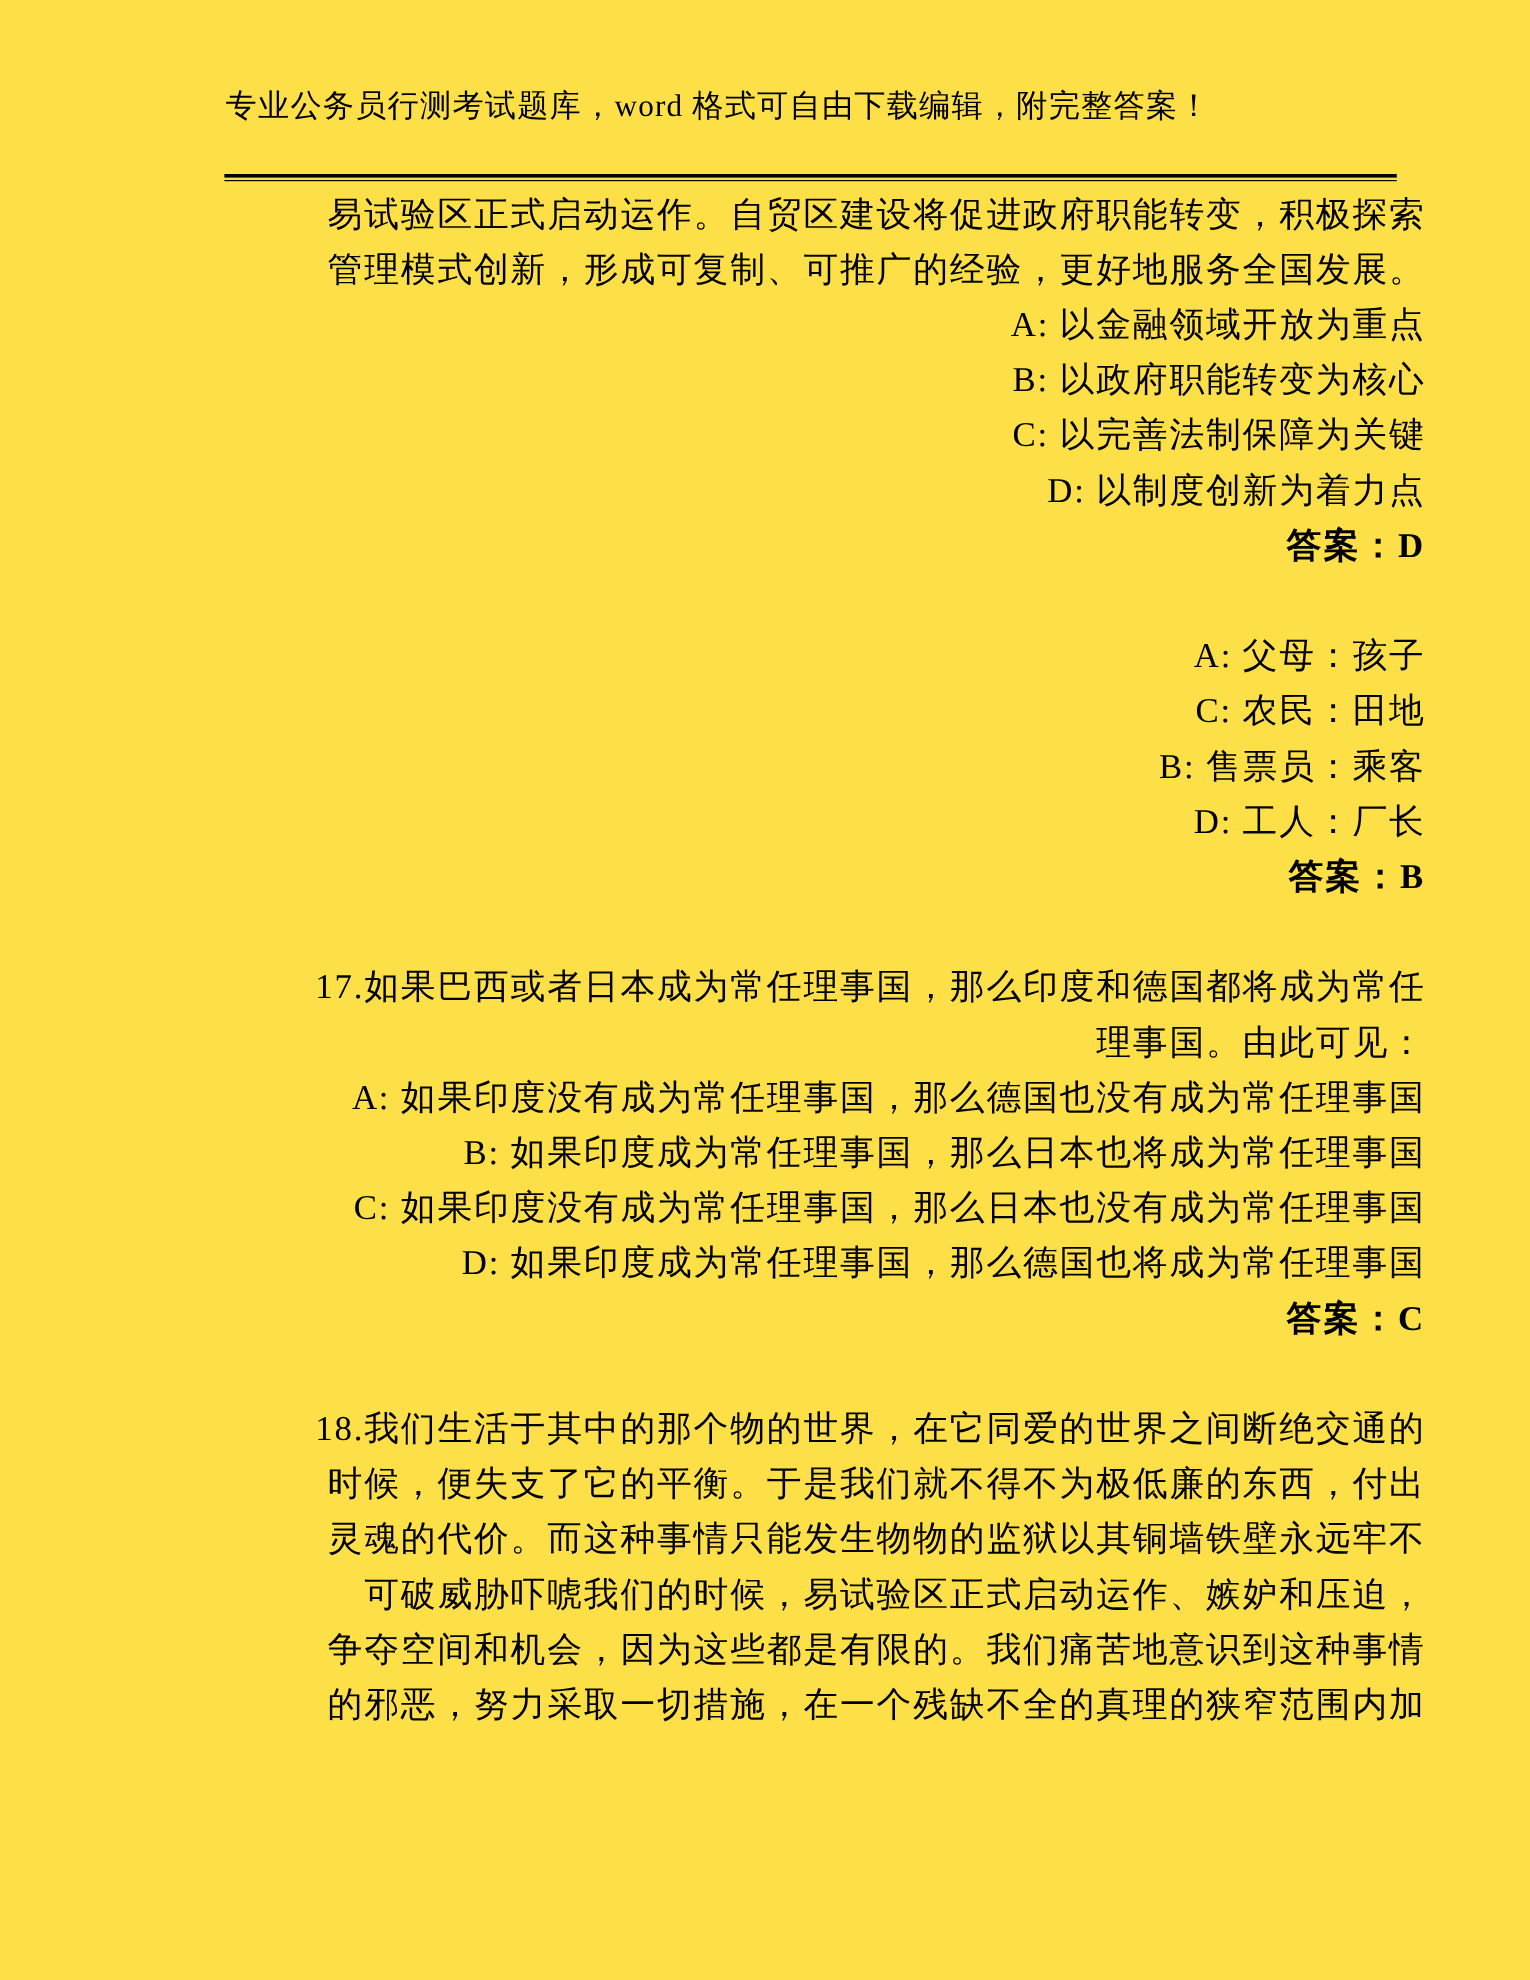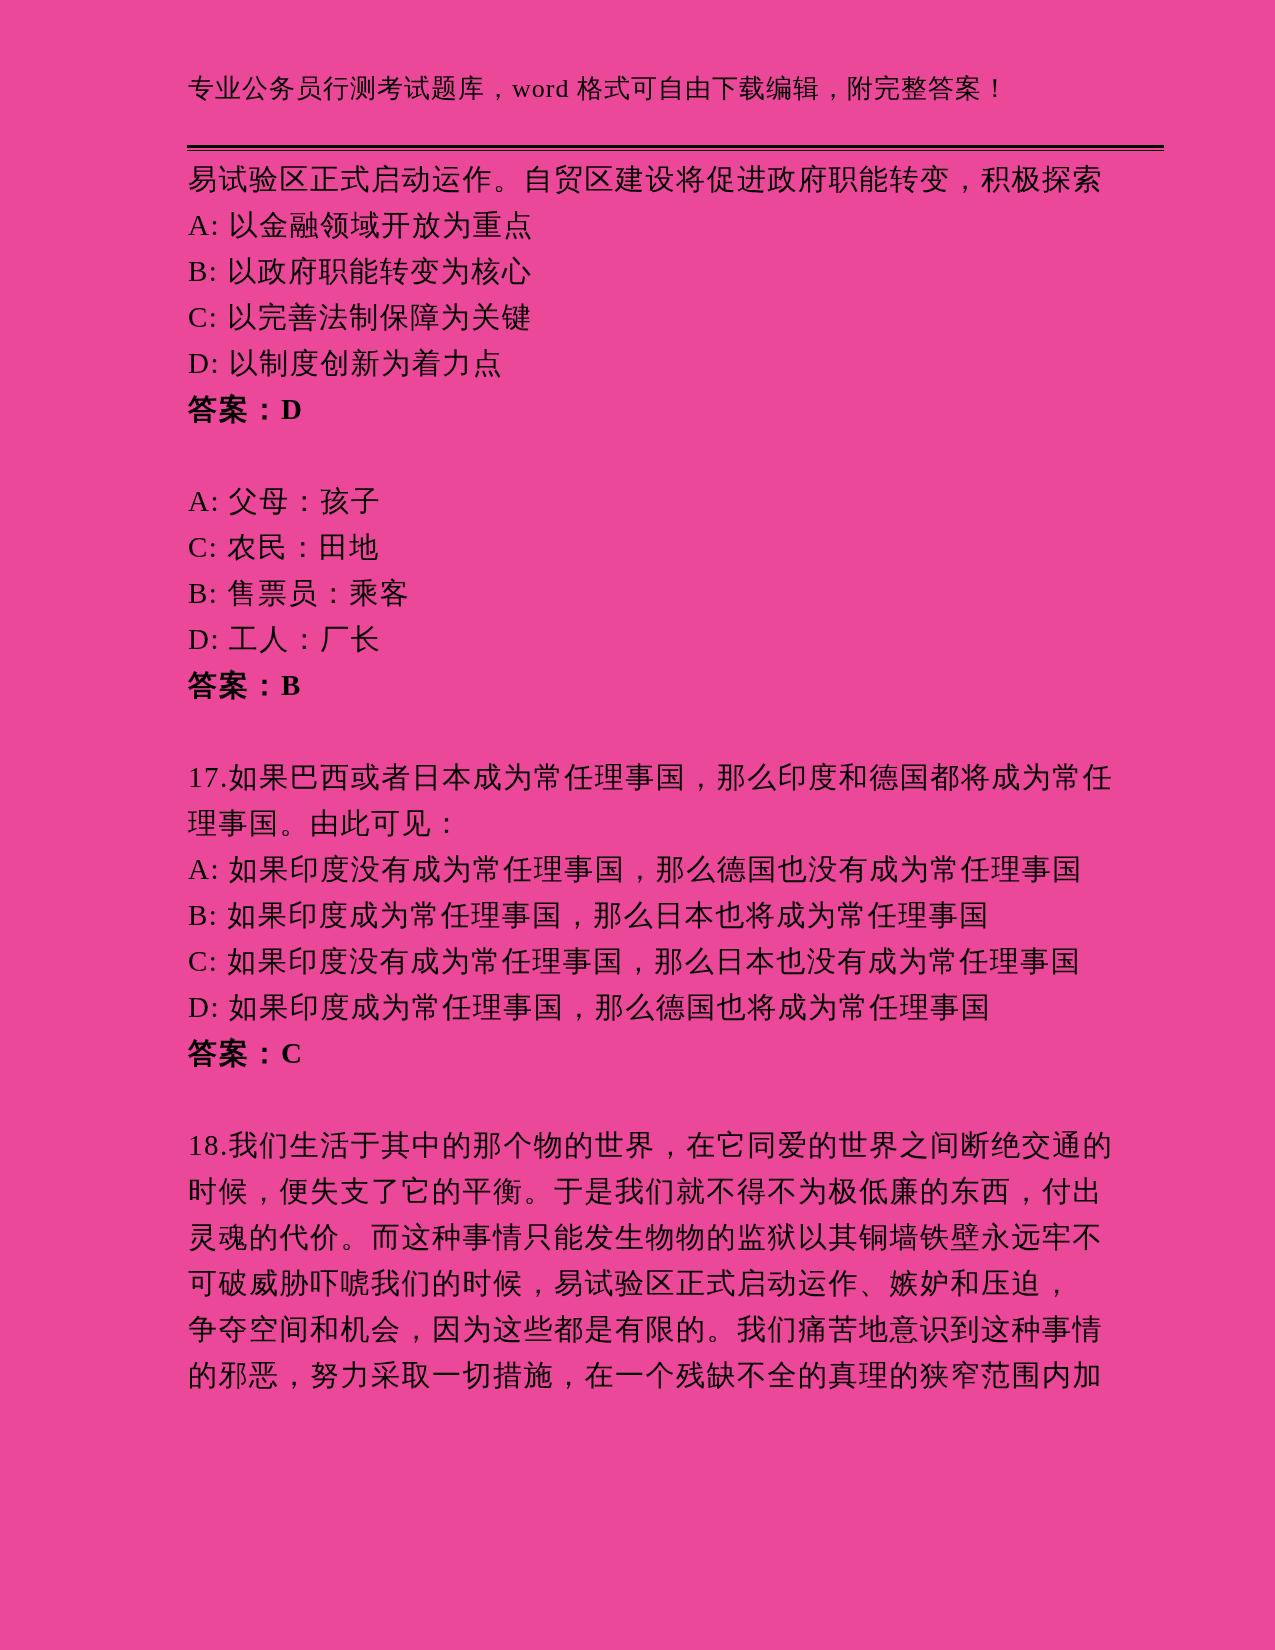--- a/index.html
+++ b/index.html
@@ -4,21 +4,21 @@
 <style>
   html, body {
     margin: 0;
     padding: 0;
     background: #ffffff;
   }
   .page {
     position: relative;
     width: 1275px;
     height: 1650px;
-    background: #ec4899;
+    background: #fde047;
     overflow: hidden;
     font-family: "Liberation Serif", "DejaVu Serif", serif;
     color: #000000;
   }
   .header-note {
     position: absolute;
     left: 188px;
     top: 72px;
     font-size: 26px;
     line-height: 34px;
@@ -40,20 +40,21 @@
     top: 156px;
     width: 1000px;
     font-size: 29px;
     letter-spacing: 1.5px;
   }
   .line {
     height: 46px;
     line-height: 46px;
     white-space: nowrap;
     font-weight: normal;
+    text-align: right;
   }
   .blank {
     height: 46px;
   }
   .answer {
     font-weight: bold;
     letter-spacing: 2px;
   }
 </style>
 </head>
@@ -61,20 +62,21 @@
 
 <div class="page">
 
   <div class="header-note">专业公务员行测考试题库，word 格式可自由下载编辑，附完整答案！</div>
   <div class="header-rule"></div>
 
   <div class="content">
 
     <div>
       <div class="line">易试验区正式启动运作。自贸区建设将促进政府职能转变，积极探索</div>
+      <div class="line">管理模式创新，形成可复制、可推广的经验，更好地服务全国发展。</div>
       <div class="line">A: 以金融领域开放为重点</div>
       <div class="line">B: 以政府职能转变为核心</div>
       <div class="line">C: 以完善法制保障为关键</div>
       <div class="line">D: 以制度创新为着力点</div>
       <div class="line answer">答案：D</div>
     </div>
 
     <div class="blank"></div>
 
     <div>

